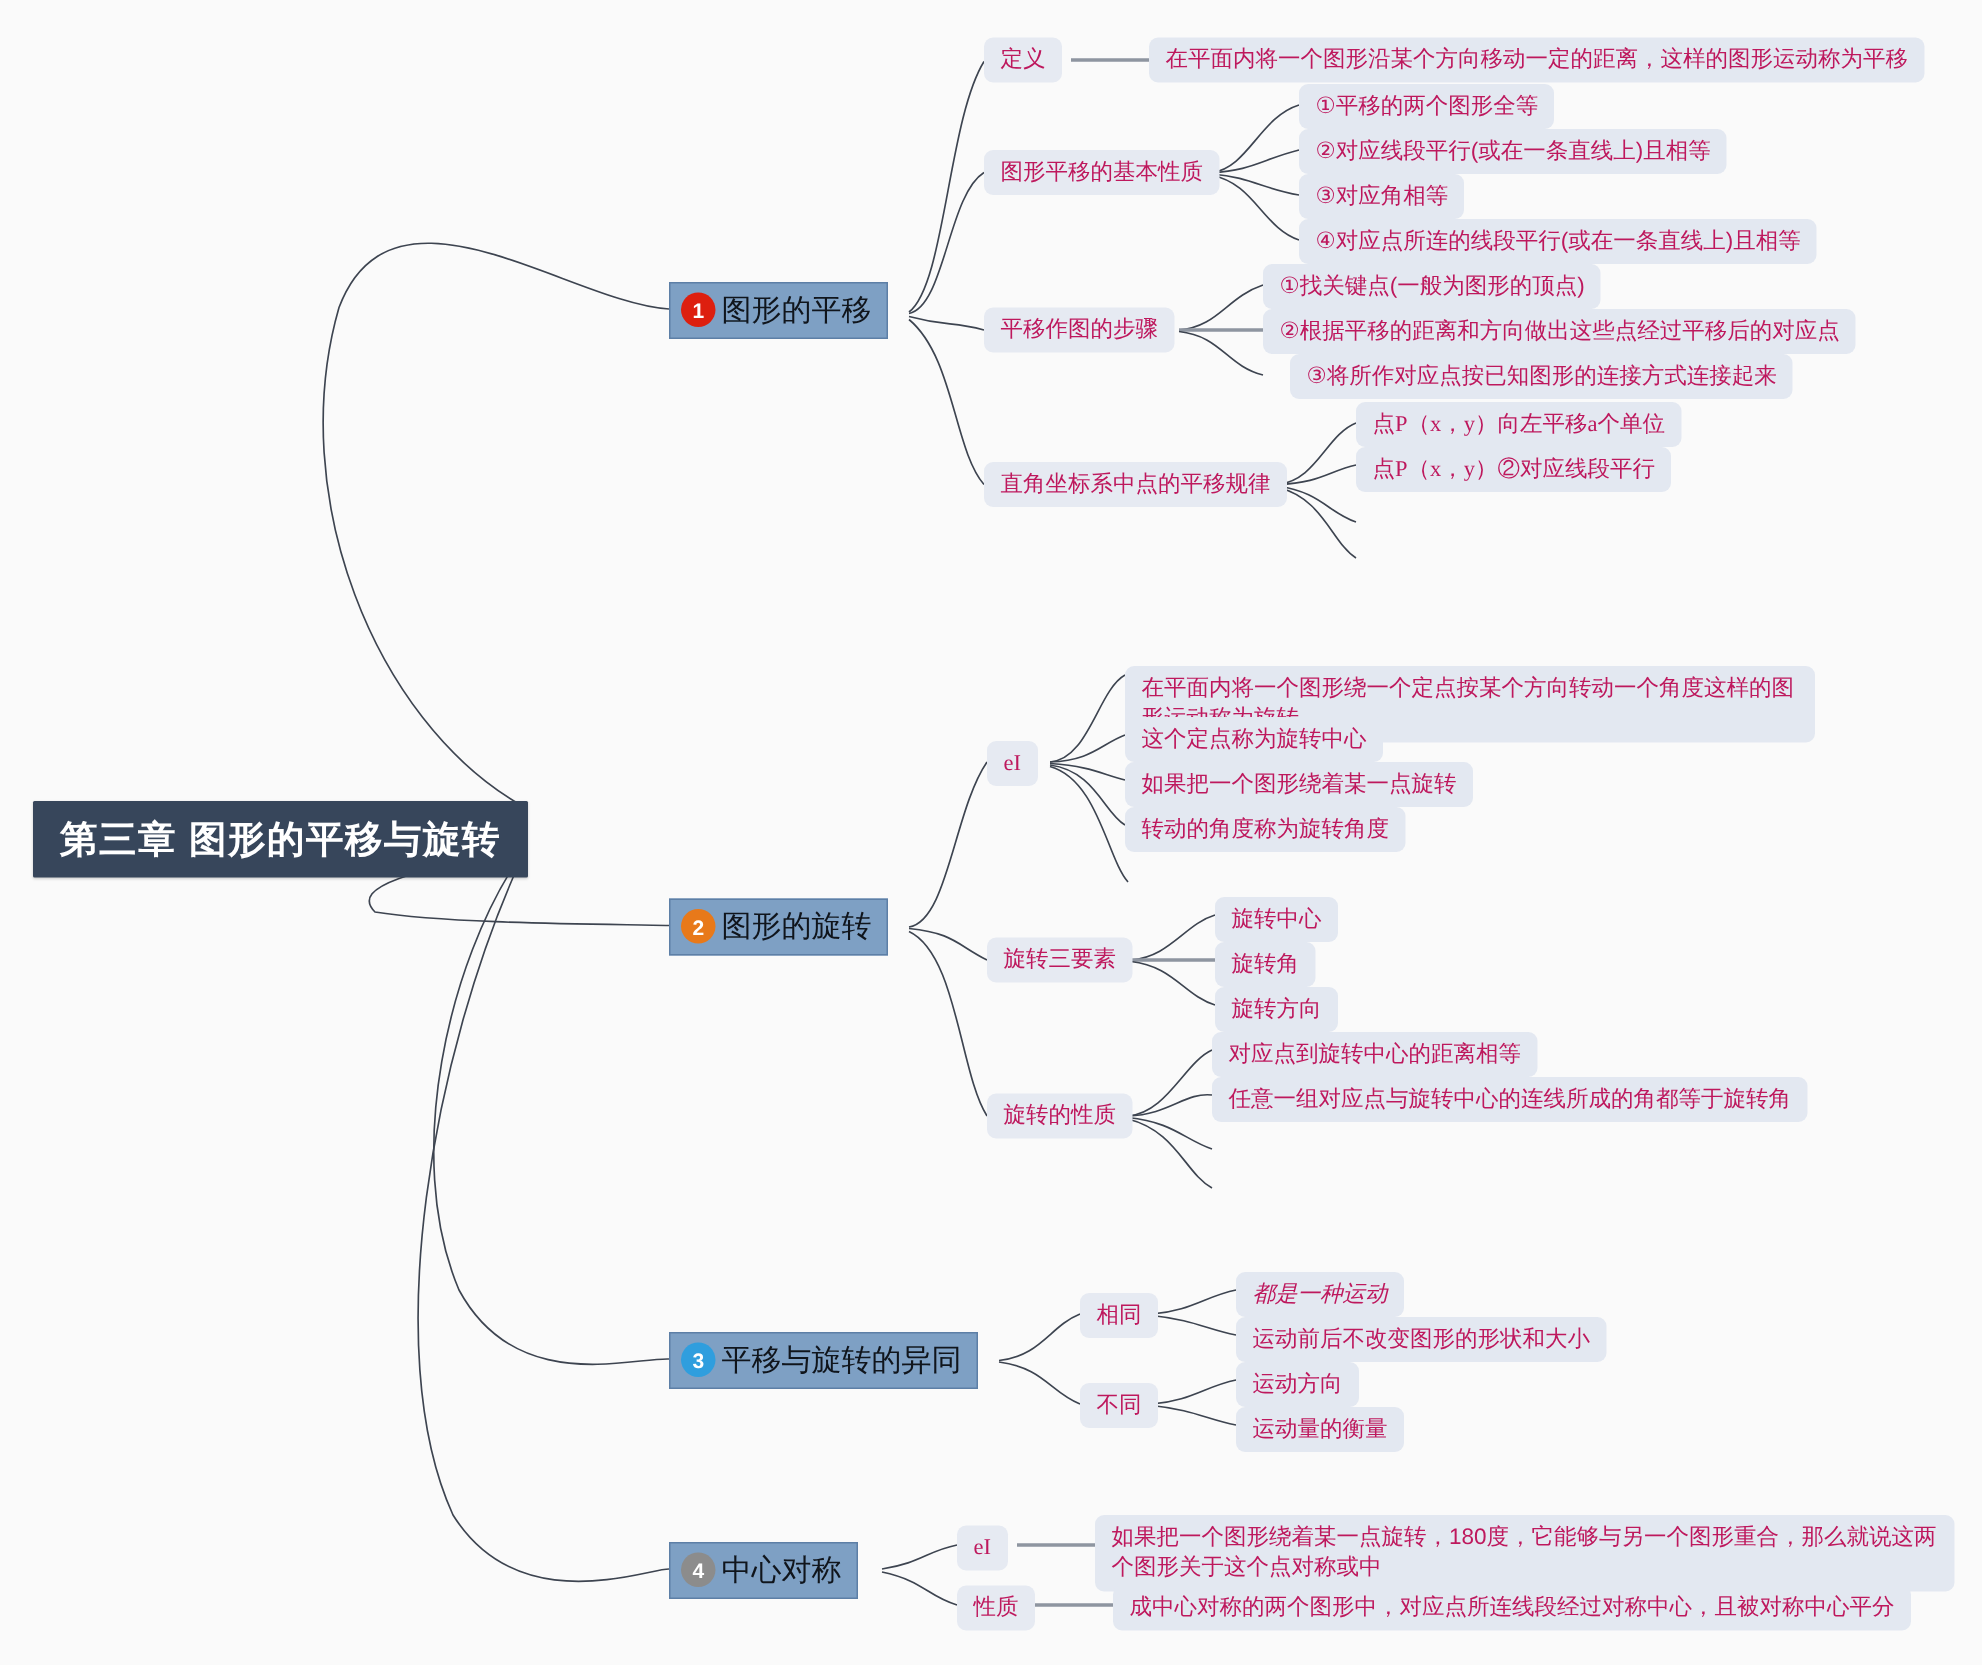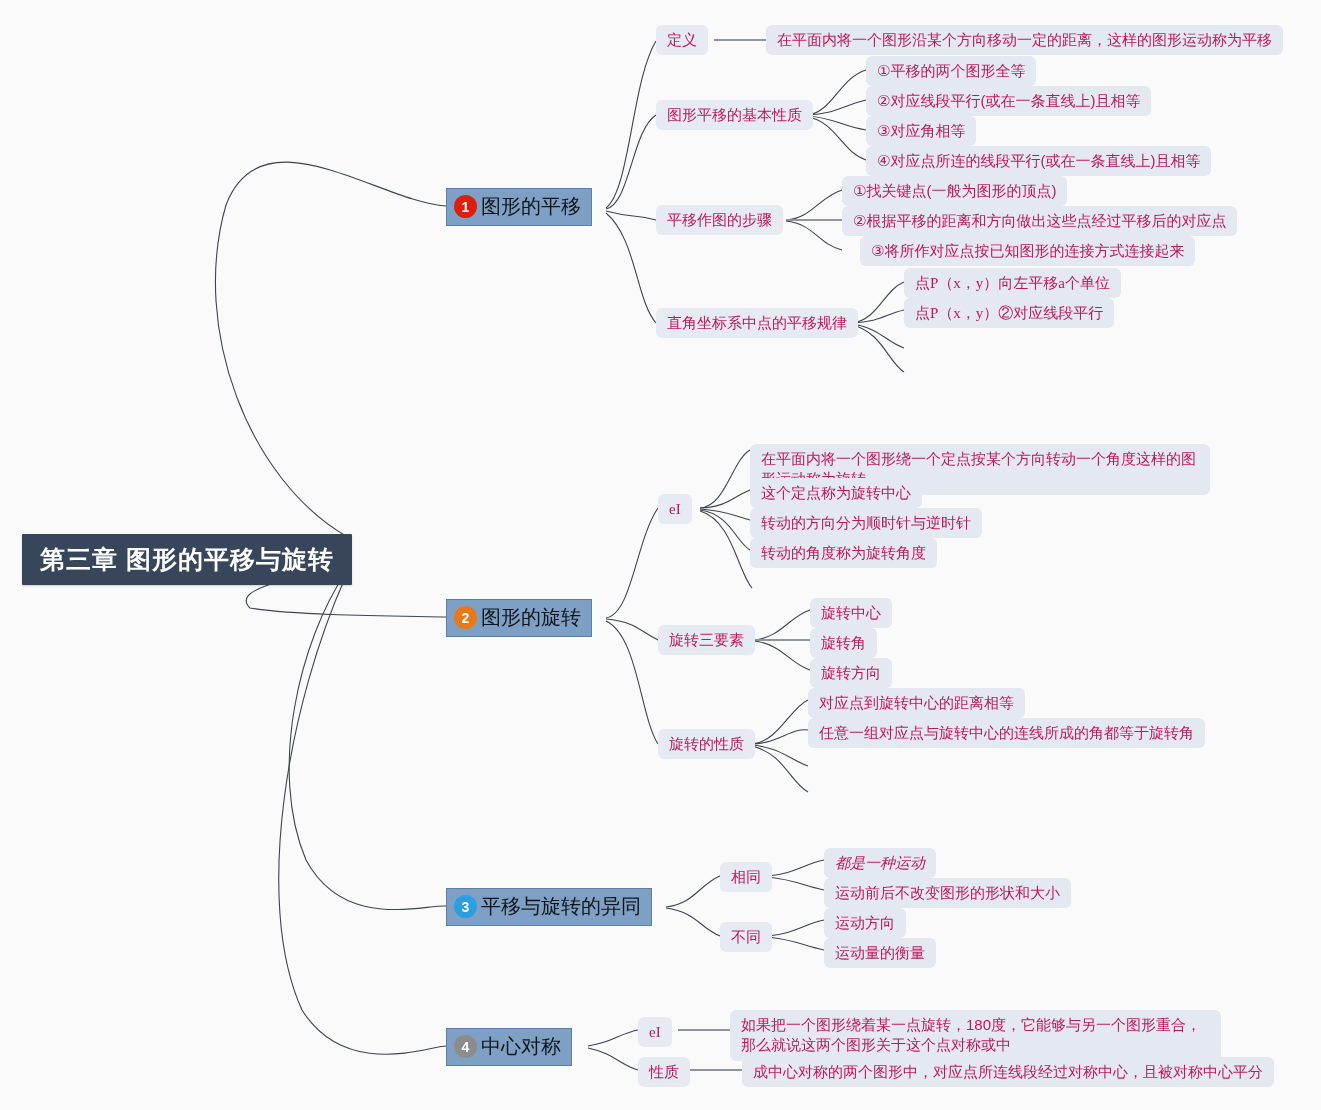--- a/index.html
+++ b/index.html
@@ -190,21 +190,21 @@
   <div class="node lvl2 serif" style="left:658px;top:494px;">
     <span>eI</span>
   </div>
   <div class="node lvl3 wrap" style="left:750px;top:444px;width:460px;">
     <span>在平面内将一个图形绕一个定点按某个方向转动一个角度这样的图形运动称为旋转</span>
   </div>
   <div class="node lvl3" style="left:750px;top:478px;">
     <span>这个定点称为旋转中心</span>
   </div>
   <div class="node lvl3" style="left:750px;top:508px;">
-    <span>转动的方向分为顺时针与逆时针</span>
+    <span>如果把一个图形绕着某一点旋转</span>
   </div>
   <div class="node lvl3" style="left:750px;top:538px;">
     <span>转动的角度称为旋转角度</span>
   </div>
 
   <div class="node lvl2" style="left:658px;top:625px;">
     <span>旋转三要素</span>
   </div>
   <div class="node lvl3" style="left:810px;top:598px;">
     <span>旋转中心</span>
@@ -252,21 +252,21 @@
   </div>
 
   <div class="node lvl1" style="left:446px;top:1028px;">
     <span class="badge" style="background:#8c8c8c">4</span>
     <span>中心对称</span>
   </div>
 
   <div class="node lvl2 serif" style="left:638px;top:1017px;">
     <span>eI</span>
   </div>
-  <div class="node lvl3 wrap" style="left:730px;top:1010px;width:491px;">
+  <div class="node lvl3 wrap" style="left:730px;top:1010px;width:573px;">
     <span>如果把一个图形绕着某一点旋转，180度，它能够与另一个图形重合，那么就说这两个图形关于这个点对称或中</span>
   </div>
 
   <div class="node lvl2" style="left:638px;top:1057px;">
     <span>性质</span>
   </div>
   <div class="node lvl3" style="left:742px;top:1057px;">
     <span>成中心对称的两个图形中，对应点所连线段经过对称中心，且被对称中心平分</span>
   </div>
 

